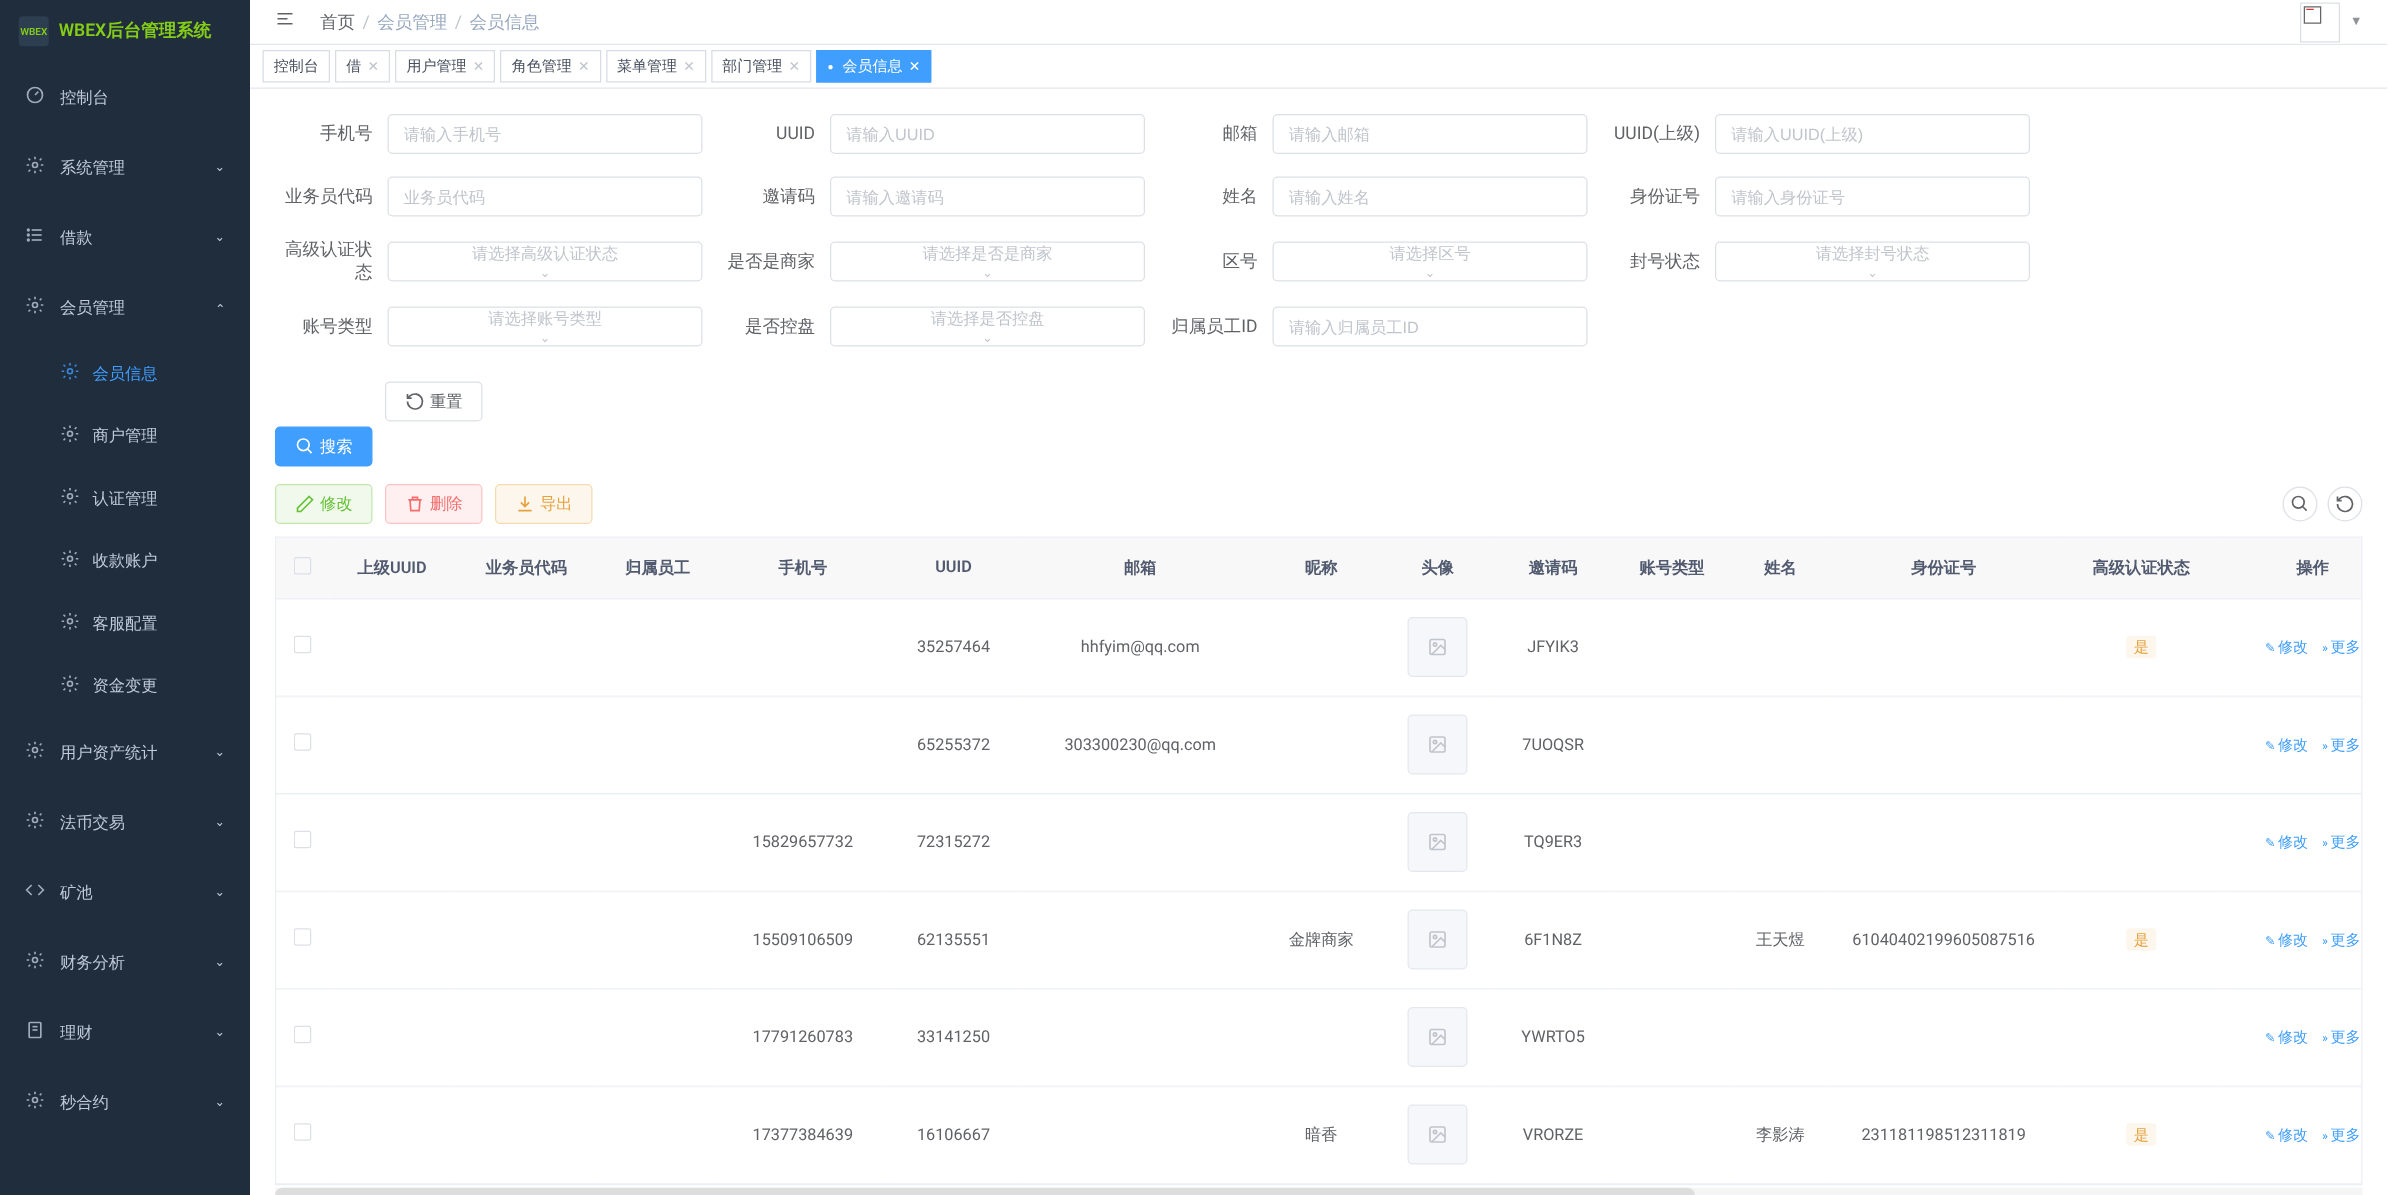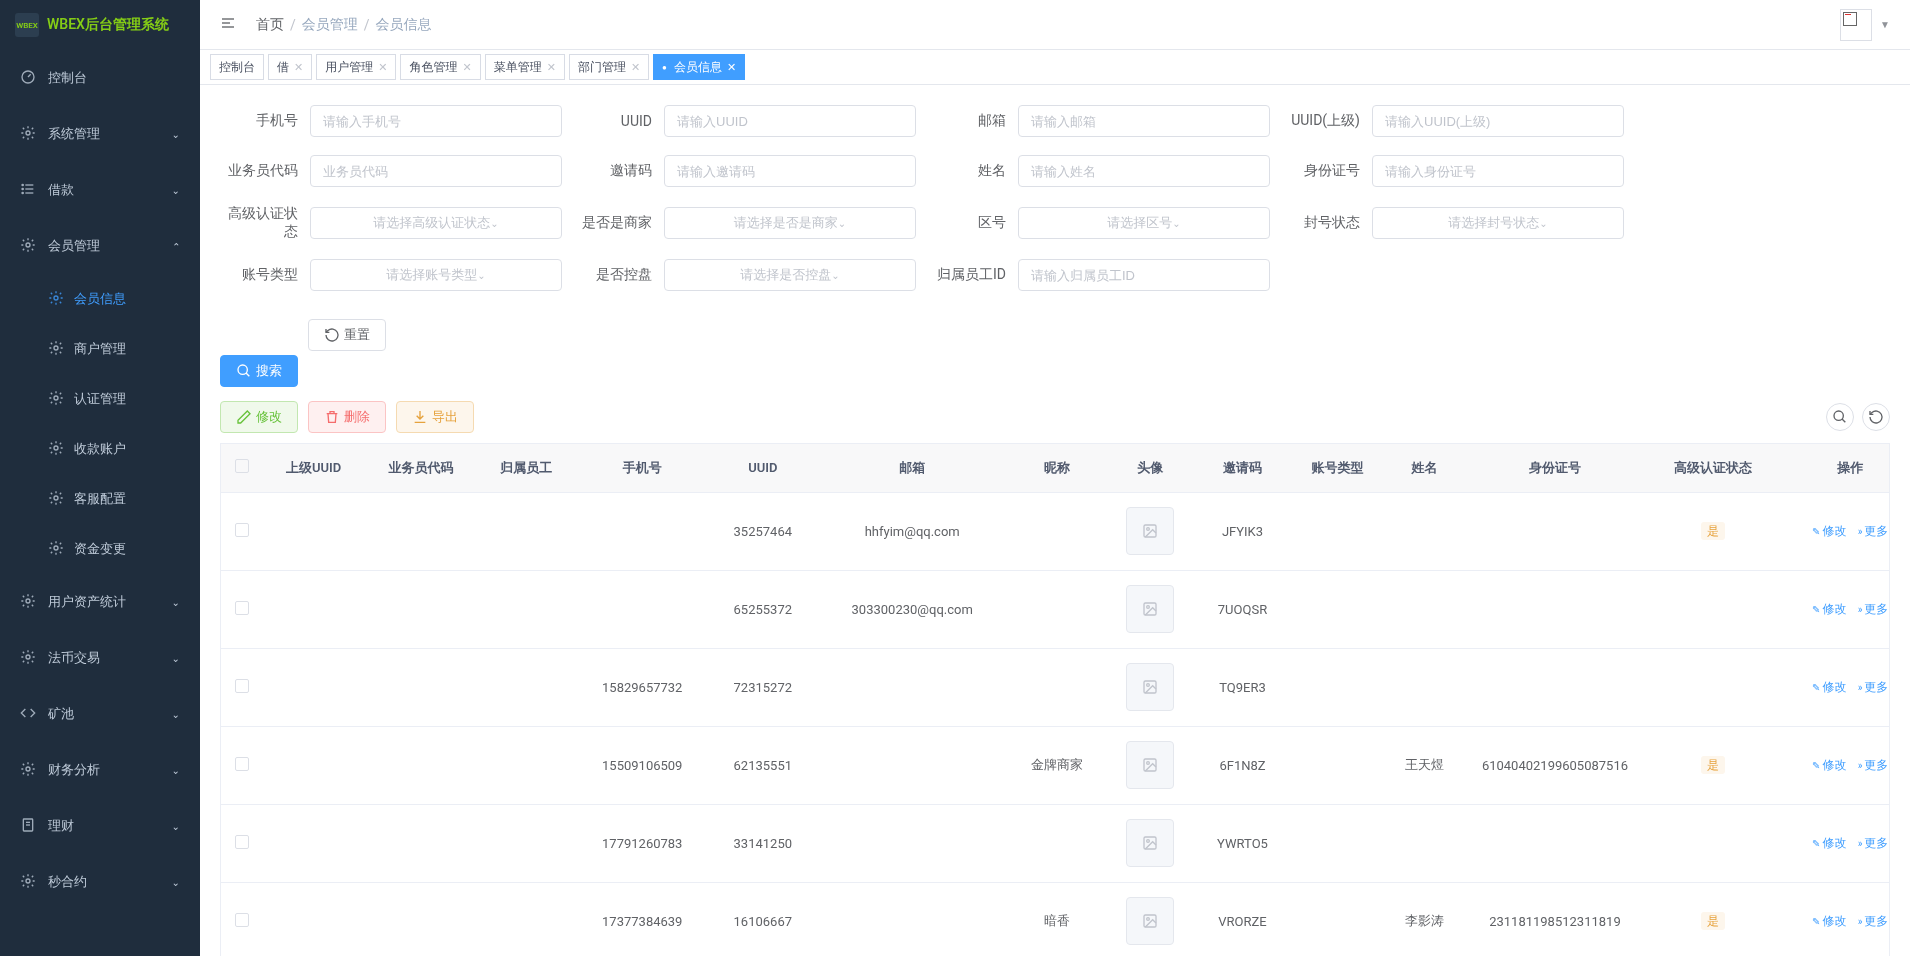--- a/index.html
+++ b/index.html
@@ -15,21 +15,21 @@
 .menu-item .icon { width: 16px; margin-right: 12px; opacity: 0.8; }
 .menu-item .arrow { margin-left: auto; font-size: 10px; }
 .menu-item.expanded .arrow { transform: rotate(180deg); }
 .submenu { background: #1f2d3d; }
 .submenu-item { height: 50px; display: flex; align-items: center; padding-left: 48px; cursor: pointer; color: #bfcbd9; }
 .submenu-item .icon { width: 16px; margin-right: 10px; opacity: 0.8; }
 .submenu-item.active { color: #409eff; }
 
 
 .main { flex: 1; display: flex; flex-direction: column; min-width: 0; }
-.topbar { height: 50px; display: flex; align-items: center; padding: 0 20px; border-bottom: 1px solid #e4e7ed; gap: 20px; }
+.topbar { height: 36px; display: flex; align-items: center; padding: 0 20px; border-bottom: 1px solid #e4e7ed; gap: 20px; }
 .hamburger { cursor: pointer; font-size: 18px; }
 .breadcrumb { display: flex; align-items: center; gap: 6px; font-size: 14px; }
 .breadcrumb .sep { color: #c0c4cc; }
 .breadcrumb .crumb.link { color: #97a8be; }
 .breadcrumb .crumb.current { color: #97a8be; }
 .topbar-right { margin-left: auto; display: flex; align-items: center; gap: 8px; }
 .avatar-box { width: 32px; height: 32px; border: 1px solid #dcdfe6; position: relative; background: #fff; }
 .avatar-box::before { content: ""; position: absolute; top: 2px; left: 2px; width: 12px; height: 12px; border: 1px solid #666; }
 .avatar-box::after { content: ""; position: absolute; top: 4px; left: 4px; width: 6px; height: 1px; background: #d33; }
 .dropdown-caret { font-size: 10px; color: #909399; }
@@ -42,21 +42,21 @@
 .tab.active::before { content: "●"; font-size: 8px; margin-right: 2px; }
 .tab.active .close { color: #fff; }
 
 
 .content { flex: 1; padding: 20px; overflow: auto; }
 .search-form { display: flex; flex-wrap: wrap; gap: 0; margin-bottom: 10px; }
 .form-item { display: flex; align-items: center; margin-bottom: 18px; margin-right: 12px; }
 .form-label { width: 90px; text-align: right; padding-right: 12px; font-size: 14px; color: #606266; }
 .form-input, .form-select { width: 252px; height: 32px; border: 1px solid #dcdfe6; border-radius: 4px; padding: 0 12px; font-size: 13px; color: #606266; background: #fff; }
 .form-input::placeholder, .form-select { color: #c0c4cc; }
-.form-select { display: flex; align-items: center; justify-content: center; cursor: pointer; }
+.form-select { display: flex; align-items: center; justify-content: flex-end; cursor: pointer; flex-direction: column; }
 .form-select .sel-arrow { color: #c0c4cc; font-size: 10px; }
 
 .btn-row { display: flex; gap: 10px; margin-bottom: 14px; }
 .btn { height: 32px; padding: 0 15px; border-radius: 4px; border: 1px solid #dcdfe6; background: #fff; cursor: pointer; display: inline-flex; align-items: center; gap: 4px; font-size: 13px; }
 .btn-primary { background: #409eff; color: #fff; border-color: #409eff; margin-top: 36px; }
 .btn-default { color: #606266; }
 
 .action-row { display: flex; gap: 10px; margin-bottom: 10px; align-items: center; }
 .btn-plain-success { color: #67c23a; background: #f0f9eb; border: 1px solid #c2e7b0; }
 .btn-plain-danger { color: #f56c6c; background: #fef0f0; border: 1px solid #fbc4c4; }

